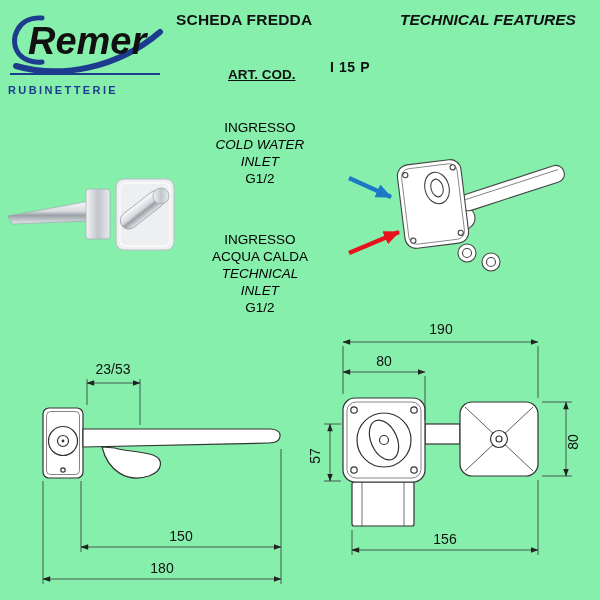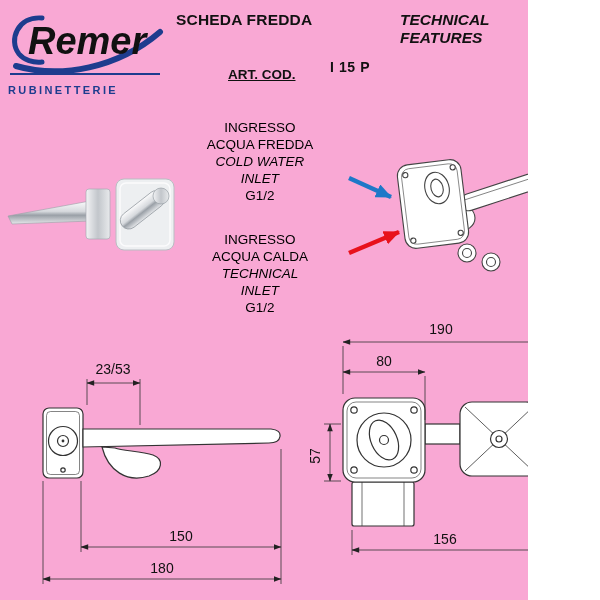--- a/index.html
+++ b/index.html
@@ -1,16 +1,16 @@
 <!DOCTYPE html>
 <html><head>
 <meta charset="utf-8">
 <style>
   html,body{margin:0;padding:0;background:#fff;}
-  .page{position:relative;width:528px;height:600px;background:#f9a8d4;overflow:hidden;
+  .page{position:relative;width:600px;height:600px;background:#86efac;overflow:hidden;
         font-family:"Liberation Sans",sans-serif;color:#111;}
   .abs{position:absolute;}
   .title-it{left:176px;top:11px;font-size:15.5px;font-weight:bold;letter-spacing:.2px;}
   .title-en{left:360px;top:11px;font-size:15.5px;font-weight:bold;font-style:italic;margin-left:40px;}
   .art-label{left:228px;top:67px;font-size:13.5px;font-weight:bold;text-decoration:underline;}
   .art-code{left:330px;top:59px;font-size:14px;font-weight:bold;letter-spacing:.6px;}
   .logo-wrap{left:6px;top:6px;width:158px;}
   .logo-sub{color:#1d3c8e;font-size:11px;font-weight:600;letter-spacing:2.4px;margin-top:2px;padding-left:2px;}
   .inlet{width:164px;text-align:center;font-size:13.5px;line-height:17px;color:#000;}
   .inlet .ln{display:block;}
@@ -51,21 +51,20 @@
     <div class="logo-sub">RUBINETTERIE</div>
   </div>
 
   <div class="abs title-it">SCHEDA FREDDA</div>
   <div class="abs title-en">TECHNICAL FEATURES</div>
   <div class="abs art-label">ART. COD.</div>
   <div class="abs art-code">I 15 P</div>
 
   <div class="abs inlet inlet-cold">
     <span class="ln">INGRESSO</span>
-    <span class="ln">ACQUA FREDDA</span>
     <span class="ln it">COLD WATER</span>
     <span class="ln it">INLET</span>
     <span class="ln">G1/2</span>
   </div>
   <div class="abs inlet inlet-hot">
     <span class="ln">INGRESSO</span>
     <span class="ln">ACQUA CALDA</span>
     <span class="ln it">TECHNICAL</span>
     <span class="ln it">INLET</span>
     <span class="ln">G1/2</span>

